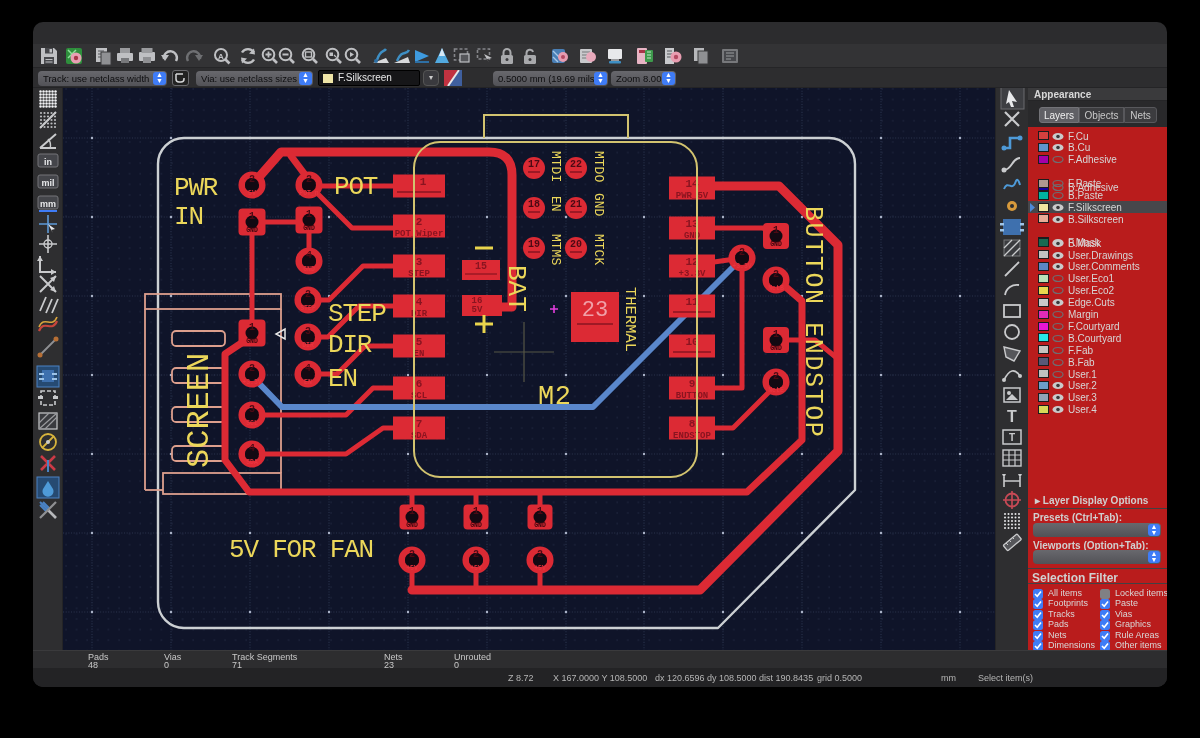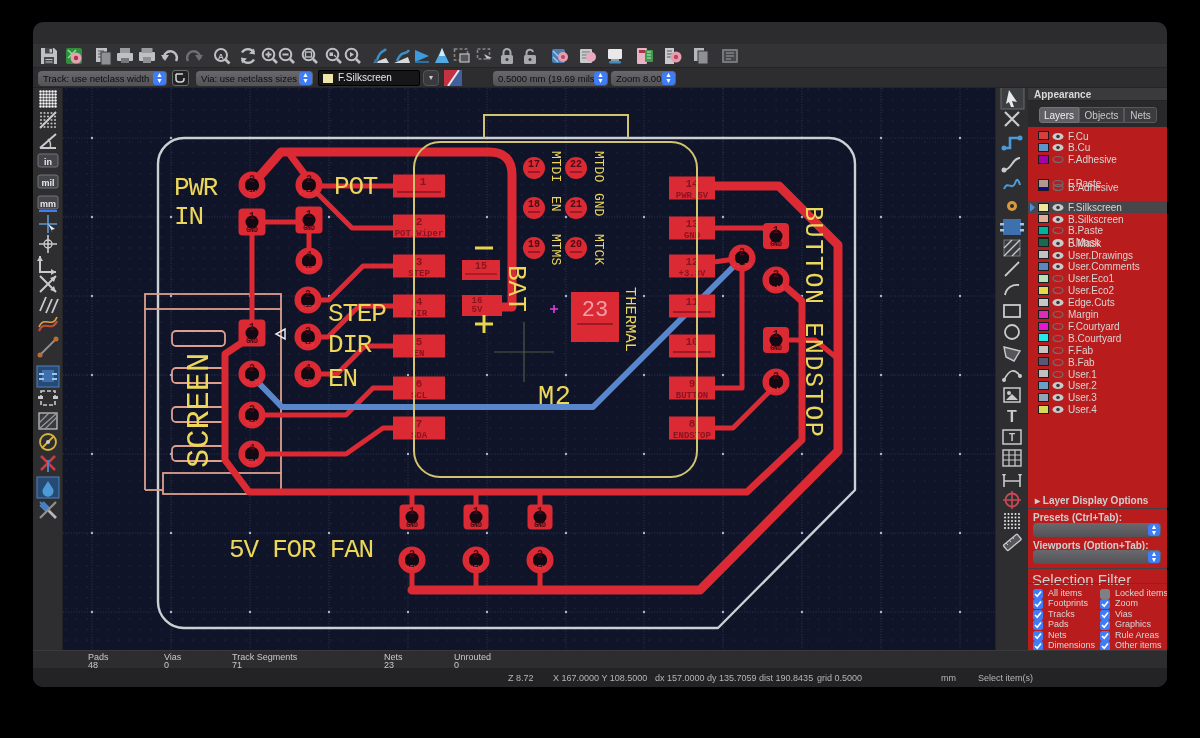--- a/index.html
+++ b/index.html
@@ -500,21 +500,21 @@
         </svg>
         <div class="lname">B.Adhesive</div>
       </div>
       <div class="lrow" style="top:89.6px;">
         <div class="sw" style="background:#b09890"></div>
         <svg class="eye">
           <ellipse cx="6" cy="4.5" rx="5" ry="3" fill="none" stroke="#6e6e72" stroke-width="1.2"></ellipse>
         </svg>
         <div class="lname">F.Paste</div>
       </div>
-      <div class="lrow" style="top:101.5px;margin-top:35px;">
+      <div class="lrow" style="top:101.5px;">
         <div class="sw" style="background:#00b4a0"></div>
         <svg class="eye">
           <ellipse cx="6" cy="4.5" rx="5" ry="3" fill="none" stroke="#6e6e72" stroke-width="1.2"></ellipse>
         </svg>
         <div class="lname">B.Paste</div>
       </div>
       <div class="lrow" style="top:113.4px;background:#47474b;">
         <svg style="position:absolute;left:1px;top:2px" width="7" height="9">
           <path d="M1,0 L6,4.5 L1,9 Z" fill="#4e8ad8"></path>
         </svg>
@@ -657,42 +657,42 @@
 <div style="position:absolute;left:0px;top:420px;width:139px;border-top:1px solid #414143"></div>
 <div style="position:absolute;left:5px;top:424px;font-size:10px;font-weight:bold;color:#d0d0d0">Presets (Ctrl+Tab):</div>
 <div class="pop" style="left:5px;top:435px;width:128px;height:14px">
         <span class="cap" style="width:12px;height:12px">▲<br>▼</span>
       </div>
 <div style="position:absolute;left:5px;top:452px;font-size:10px;font-weight:bold;color:#d0d0d0">Viewports (Option+Tab):</div>
 <div class="pop" style="left:5px;top:462px;width:128px;height:14px">
         <span class="cap" style="width:12px;height:12px">▲<br>▼</span>
       </div>
 <div style="position:absolute;left:0px;top:480px;width:139px;border-top:1px solid #414143"></div>
-<div style="position:absolute;left:4px;top:483px;font-size:15px;font-weight:normal;color:#d0d0d0">Selection Filter</div>
+<div style="position:absolute;left:4px;top:483px;font-size:12px;font-weight:bold;color:#d0d0d0">Selection Filter</div>
 <div style="position:absolute;left:0px;top:495px;width:139px;border-top:1px solid #414143"></div>
       <div class="cb" style="left:5px;top:501.0px">
         <svg width="10" height="10" style="position:absolute">
           <path d="M2,5 L4.2,7.2 L8,2.6" stroke="#fff" stroke-width="1.6" fill="none"></path>
         </svg>
       </div>
       <div class="cbl" style="left:20px;top:500.0px">All items</div>
       <div class="cb" style="left:72px;top:501.0px;background:#808084"></div>
       <div class="cbl" style="left:87px;top:500.0px">Locked items</div>
       <div class="cb" style="left:5px;top:511.4px">
         <svg width="10" height="10" style="position:absolute">
           <path d="M2,5 L4.2,7.2 L8,2.6" stroke="#fff" stroke-width="1.6" fill="none"></path>
         </svg>
       </div>
       <div class="cbl" style="left:20px;top:510.4px">Footprints</div>
       <div class="cb" style="left:72px;top:511.4px">
         <svg width="10" height="10" style="position:absolute">
           <path d="M2,5 L4.2,7.2 L8,2.6" stroke="#fff" stroke-width="1.6" fill="none"></path>
         </svg>
       </div>
-      <div class="cbl" style="left:87px;top:510.4px">Zoom</div>
+      <div class="cbl" style="left:87px;top:510.4px">Paste</div>
       <div class="cb" style="left:5px;top:521.8px">
         <svg width="10" height="10" style="position:absolute">
           <path d="M2,5 L4.2,7.2 L8,2.6" stroke="#fff" stroke-width="1.6" fill="none"></path>
         </svg>
       </div>
       <div class="cbl" style="left:20px;top:520.8px">Tracks</div>
       <div class="cb" style="left:72px;top:521.8px">
         <svg width="10" height="10" style="position:absolute">
           <path d="M2,5 L4.2,7.2 L8,2.6" stroke="#fff" stroke-width="1.6" fill="none"></path>
         </svg>
@@ -743,21 +743,21 @@
 <span class="sb" style="left:199px;top:1px">Track Segments</span>
       <span class="sb" style="left:199px;top:9px">71</span>
 <span class="sb" style="left:351px;top:1px">Nets</span>
       <span class="sb" style="left:351px;top:9px">23</span>
 <span class="sb" style="left:421px;top:1px">Unrouted</span>
       <span class="sb" style="left:421px;top:9px">0</span>
 </div>
 <div class="statusB">
 <span style="position:absolute;left:475px;top:5px">Z 8.72</span>
 <span style="position:absolute;left:520px;top:5px">X 167.0000 Y 108.5000</span>
-<span style="position:absolute;left:622px;top:5px">dx 157.0000 dy 135.7059 dist 190.8435</span>
+<span style="position:absolute;left:622px;top:5px">dx 120.6596 dy 108.5000 dist 190.8435</span>
 <span style="position:absolute;left:784px;top:5px">grid 0.5000</span>
 <span style="position:absolute;left:908px;top:5px">mm</span>
 <span style="position:absolute;left:945px;top:5px">Select item(s)</span>
 </div>
     <div class="canvas"><svg width="932" height="562" viewBox="0 0 932 562">
         <defs>
           <pattern id="fg" width="10.6" height="10.6" patternUnits="userSpaceOnUse">
             <circle cx="3" cy="1" r="0.8" fill="#212841"></circle>
           </pattern>
         </defs>

